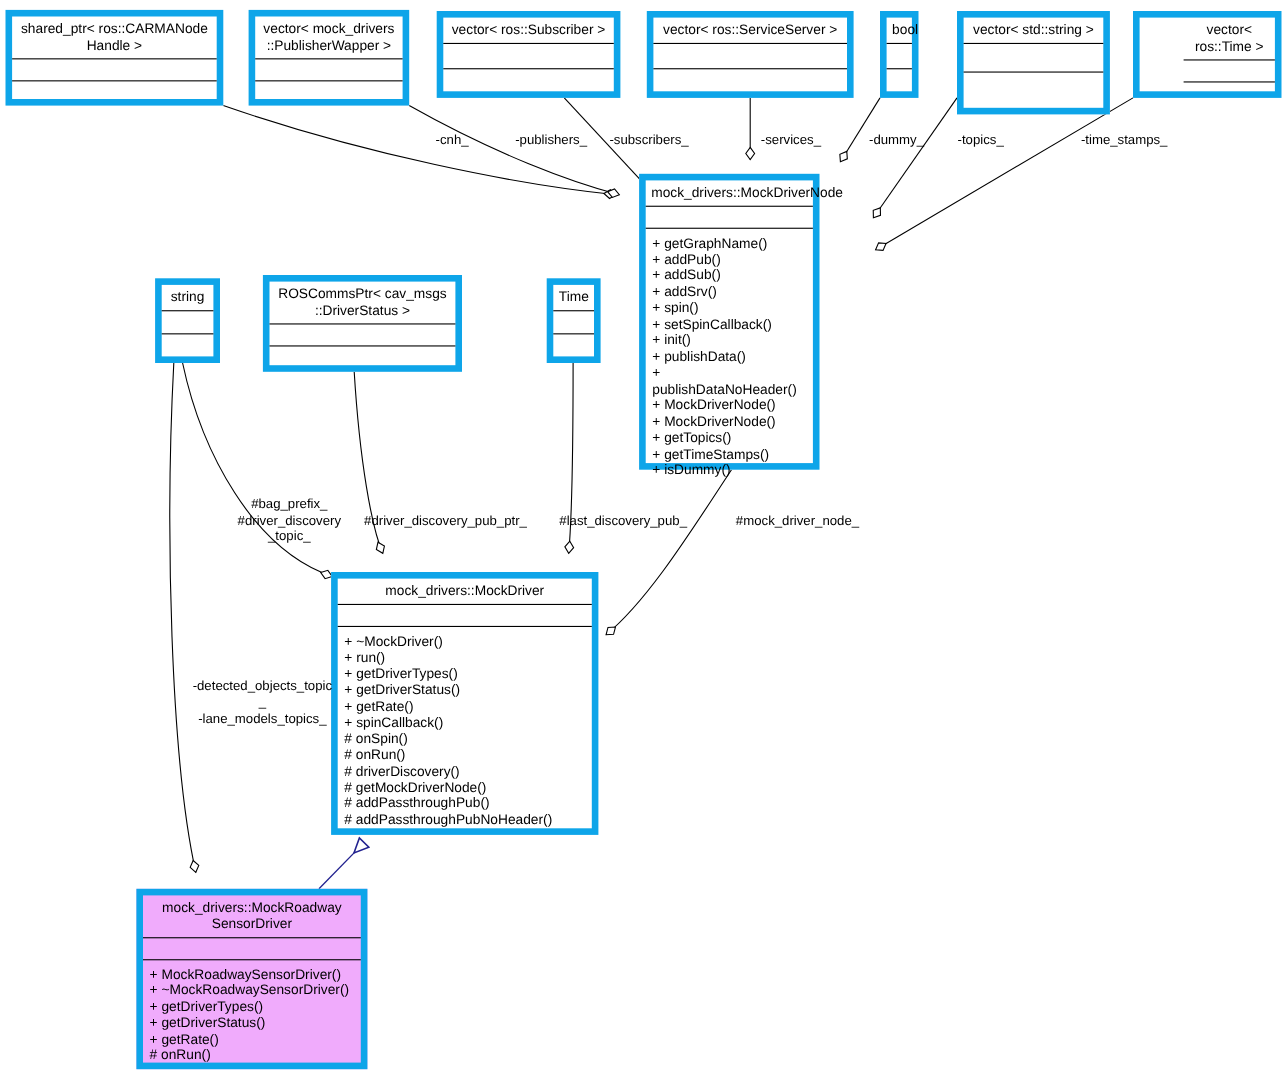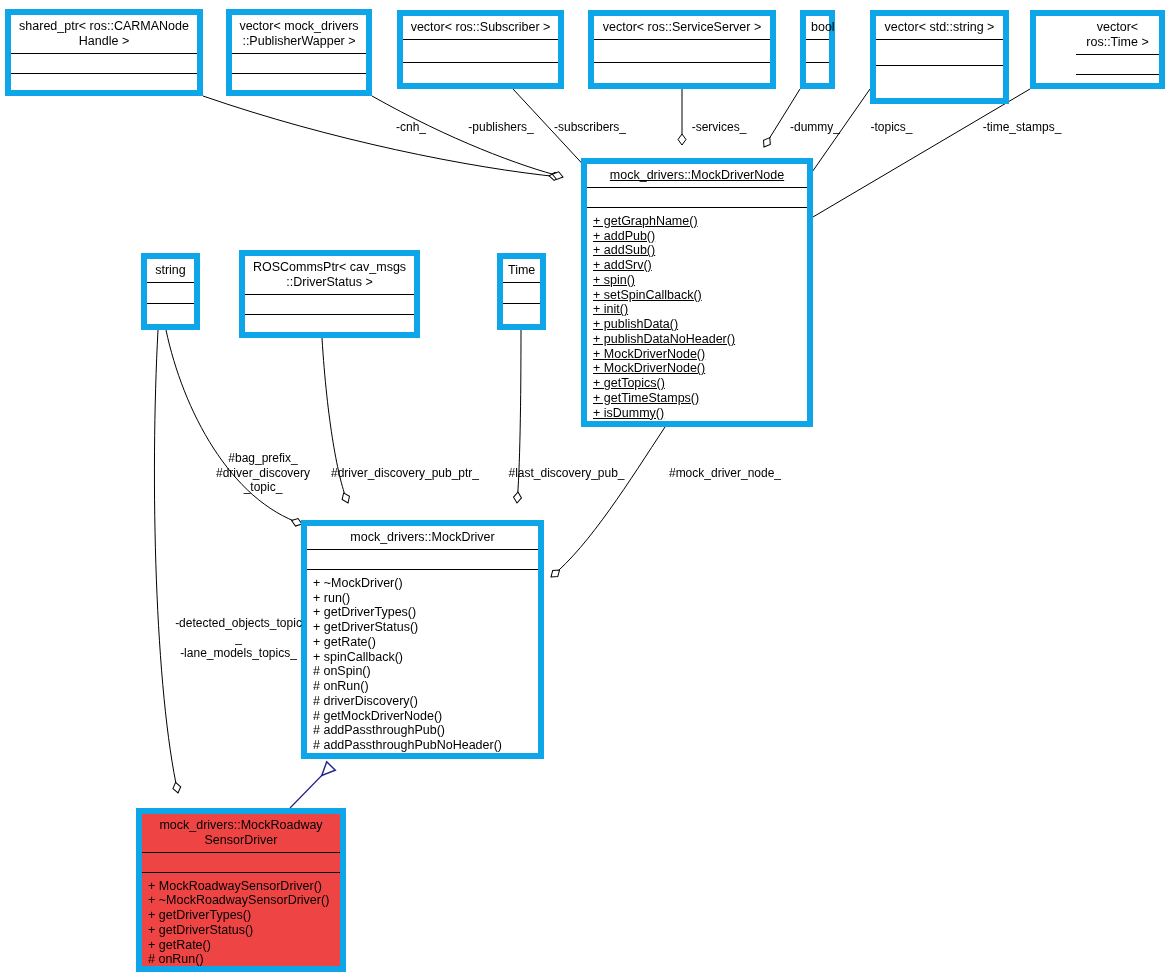--- a/index.html
+++ b/index.html
@@ -25,22 +25,21 @@
   }
   .uml-box {
     position: absolute;
     box-sizing: border-box;
     border: 6px solid #0ea5e9;
     background: #ffffff;
     display: flex;
     flex-direction: column;
   }
   .uml-box.filled {
-    background: #ef4444;
-    margin-left: 12px;
+    background: #f0abfc;
   }
   .uml-title {
     box-sizing: border-box;
     text-align: center;
     font-size: 12.5px;
     color: #000000;
     line-height: 1.18;
     padding: 4px 5px 4px 5px;
     border-bottom: 1px solid #000000;
     white-space: pre-line;
@@ -180,21 +179,21 @@
     <div class="uml-attrs empty" style="height:26px;"></div>
     <div class="uml-ops empty"></div>
   </div>
 
   <div class="uml-box" style="left:497px; top:253px; width:49px; height:77px;">
     <div class="uml-title">Time</div>
     <div class="uml-attrs empty" style="height:25px;"></div>
     <div class="uml-ops empty"></div>
   </div>
 
-  <div class="uml-box" style="left:581px; top:158px; width:232px; height:269px;text-decoration:underline;">
+  <div class="uml-box" style="left:581px; top:158px; width:164px; height:269px;">
     <div class="uml-title">mock_drivers::MockDriverNode</div>
     <div class="uml-attrs empty" style="height:28px;"></div>
     <div class="uml-ops" style="padding-top:6px;">+ getGraphName()
 + addPub()
 + addSub()
 + addSrv()
 + spin()
 + setSpinCallback()
 + init()
 + publishData()

